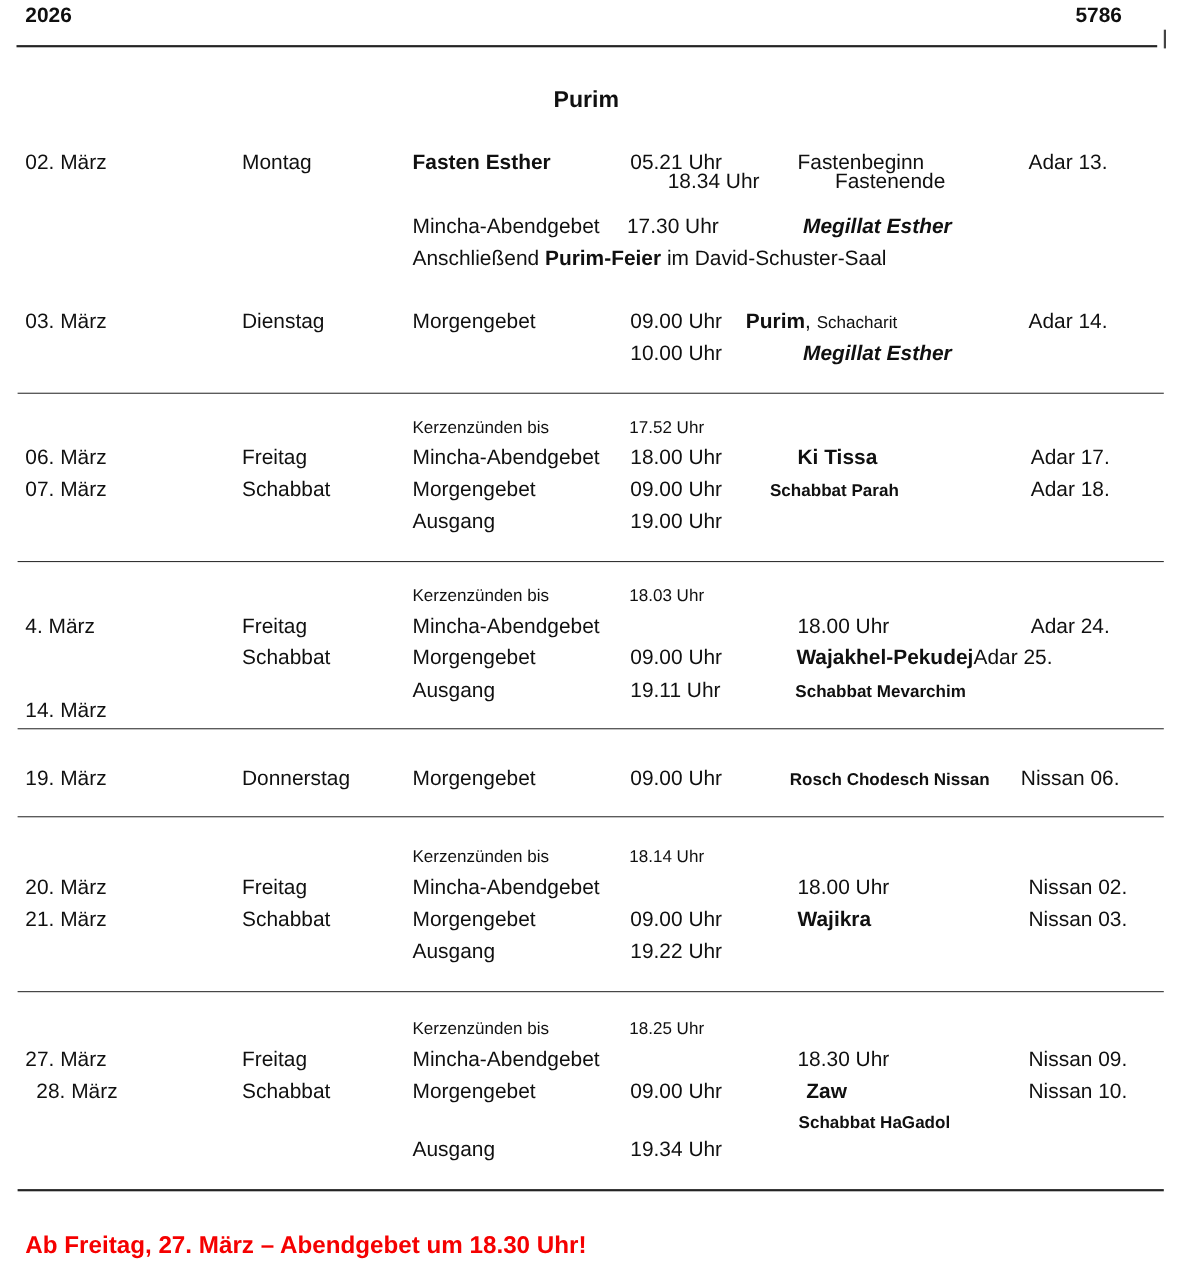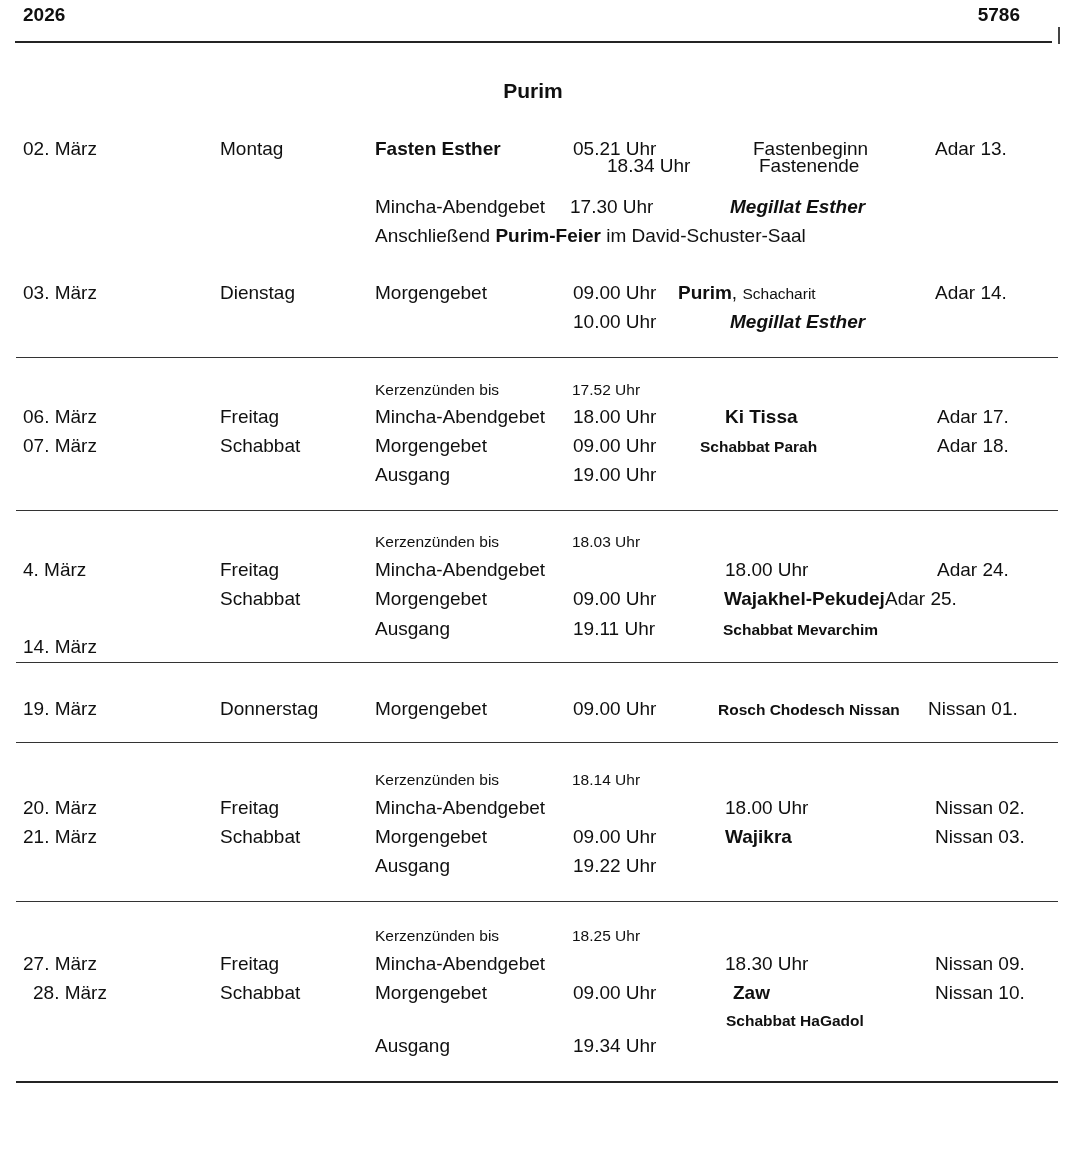--- a/index.html
+++ b/index.html
@@ -31,21 +31,21 @@
   <div class="tick"></div>
 
   <div class="title">Purim</div>
 
   <div id="schedule-root">
       <div class="line" style="top: 138px; padding-left: 39px;">
         <span class="cell " style="left: 23px;">02. März</span>
         <span class="cell " style="left: 220px;">Montag</span>
         <span class="cell b" style="left: 375px;">Fasten Esther</span>
         <span class="cell " style="left: 573px;">05.21 Uhr</span>
-        <span class="cell " style="left: 725px; margin-left: 28px;">Fastenbeginn</span>
+        <span class="cell " style="left: 725px;">Fastenbeginn</span>
         <span class="cell " style="left: 935px;">Adar 13.</span>
       </div>
       <div class="line" style="top: 155px; margin-left: 34px;">
         <span class="cell " style="left: 573px;">18.34 Uhr</span>
         <span class="cell " style="left: 725px;">Fastenende</span>
       </div>
       <div class="line" style="top: 196px;">
         <span class="cell " style="left: 375px;">Mincha-Abendgebet</span>
         <span class="cell " style="left: 570px;">17.30 Uhr</span>
         <span class="cell bi" style="left: 730px;">Megillat Esther</span>
@@ -112,21 +112,21 @@
         <span class="cell " style="left: 375px;">Ausgang</span>
         <span class="cell " style="left: 573px;">19.11 Uhr</span>
         <span class="cell smb" style="left: 723px; top: 3px;">Schabbat Mevarchim</span>
       </div>
       <div class="line" style="top: 698px;">
         <span class="cell " style="left: 23px;">19. März</span>
         <span class="cell " style="left: 220px;">Donnerstag</span>
         <span class="cell " style="left: 375px;">Morgengebet</span>
         <span class="cell " style="left: 573px;">09.00 Uhr</span>
         <span class="cell smb" style="left: 718px; top: 3px;">Rosch Chodesch Nissan</span>
-        <span class="cell " style="left: 928px;">Nissan 01.</span>
+        <span class="cell " style="left: 928px;">Nissan 06.</span>
       </div>
       <div class="line" style="top: 771px;">
         <span class="cell sm" style="left: 375px;">Kerzenzünden bis</span>
         <span class="cell sm" style="left: 572px;">18.14 Uhr</span>
       </div>
       <div class="line" style="top: 797px;">
         <span class="cell " style="left: 23px;">20. März</span>
         <span class="cell " style="left: 220px;">Freitag</span>
         <span class="cell " style="left: 375px;">Mincha-Abendgebet</span>
         <span class="cell " style="left: 725px;">18.00 Uhr</span>
@@ -172,14 +172,15 @@
       </div>
       <div class="rule heavy" style="top: 41px; left: 15px; width: 1037px;"></div>
       <div class="rule" style="top: 357px;"></div>
       <div class="rule" style="top: 510px;"></div>
       <div class="rule" style="top: 662px;"></div>
       <div class="rule" style="top: 742px;"></div>
       <div class="rule" style="top: 901px;"></div>
       <div class="rule heavy" style="top: 1081px;"></div>
     </div>
 
+  <div class="footer" style="color: rgb(245, 0, 0);">Ab Freitag, 27. März – Abendgebet um 18.30 Uhr!</div>
 
 </div>
 
 </body></html>

